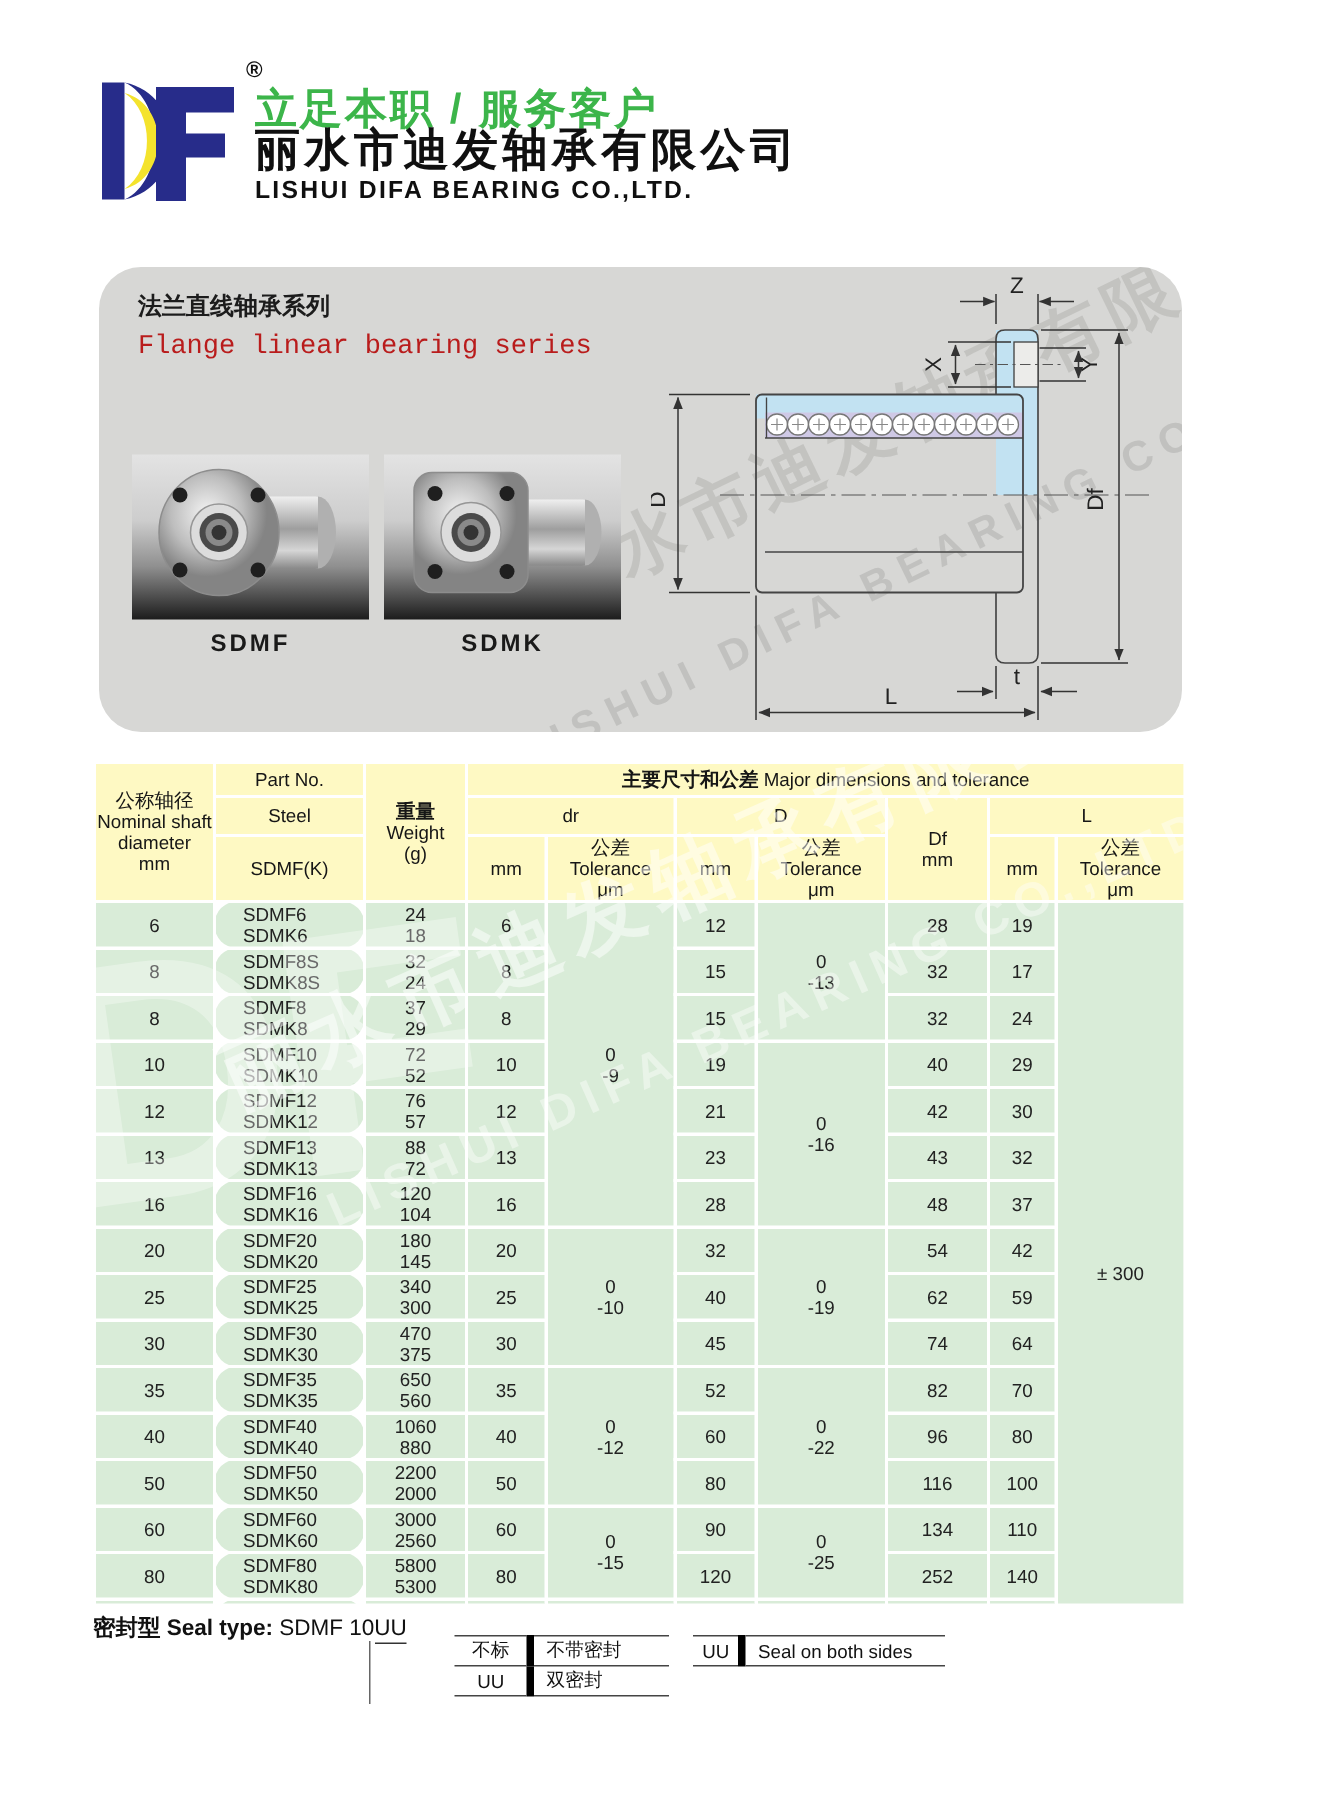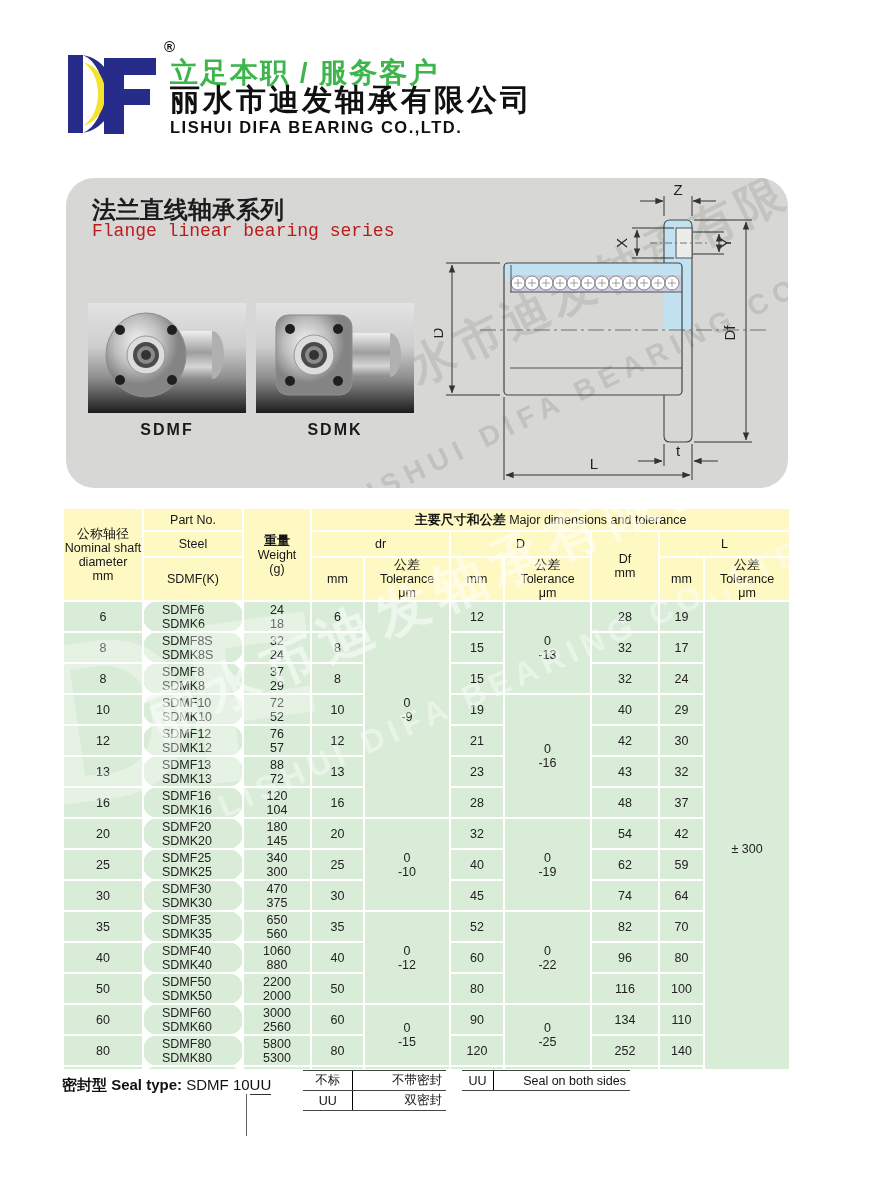--- a/index.html
+++ b/index.html
@@ -13,21 +13,21 @@
   .slogan{position:absolute;left:112px;top:16px;font-size:28px;font-weight:bold;
           letter-spacing:2px;color:#3cb54a;white-space:nowrap;}
   .company-cn{position:absolute;left:112px;top:42px;margin:0;font-size:30px;font-weight:bold;
           letter-spacing:3px;color:#101010;white-space:nowrap;}
   .company-en{position:absolute;left:112px;top:80px;font-size:16.5px;font-weight:bold;
           letter-spacing:1.5px;color:#101010;white-space:nowrap;}
 
   
   .panel{position:absolute;left:66px;top:178px;width:722px;height:310px;background:#d7d7d5;
          border-radius:28px;overflow:hidden;}
-  .panel-title-cn{position:absolute;left:26px;top:16px;font-size:24px;font-weight:bold;color:#1c1c1c;}
+  .panel-title-cn{position:absolute;left:26px;top:16px;font-size:16px;font-weight:bold;color:#1c1c1c;}
   .panel-title-en{position:absolute;left:26px;top:43px;font-size:18px;color:#b91c1c;font-family:Liberation Mono, monospace;}
   .photo{position:absolute;top:125px;width:158px;height:110px;
          background:linear-gradient(180deg,#e3e3e3 0%,#cdcdcd 40%,#8f8f8f 68%,#1c1c1c 100%);}
   .photo.p1{left:22px;} .photo.p2{left:190px;}
   .photo-label{position:absolute;top:243px;width:158px;text-align:center;font-size:16px;
          font-weight:bold;color:#1a1a1a;letter-spacing:2px;}
   .photo-label.p1{left:22px;} .photo-label.p2{left:190px;}
   .drawing{position:absolute;left:368px;top:4px;}
   .drawing text{font-family:"Liberation Sans",sans-serif;font-size:15px;fill:#222;}
   .wm{position:absolute;white-space:nowrap;pointer-events:none;font-weight:bold;}
@@ -54,24 +54,24 @@
          transform:rotate(-24deg);letter-spacing:6px;}
 
   
   .footer{position:absolute;left:62px;top:1068px;width:740px;height:80px;}
   .seal-line{position:absolute;left:0;top:8px;font-size:15px;color:#111;white-space:nowrap;}
   .seal-ex{font-weight:normal;}
   .seal-uu{border-bottom:1.5px solid #333;padding-bottom:1px;}
   .drop-line{position:absolute;left:184px;top:26px;width:1px;height:42px;background:#666;}
   .legend{position:absolute;top:2px;}
   .legend.cn{left:241px;width:143px;} .legend.en{left:400px;width:168px;}
-  .legend table{width:100%;border-collapse:collapse;font-size:12.5px;color:#111;}
+  .legend table{width:100%;border-collapse:collapse;font-size:12.5px;color:#111;margin-top:20px;}
   .legend td{border-top:1px solid #444;border-bottom:1px solid #444;height:19px;
          padding:0 4px;text-align:center;}
-  .legend td + td{border-left:1px solid #000000;text-align:right;padding-left:8px;}
+  .legend td + td{border-left:5px solid #000000;text-align:left;padding-left:8px;}
 </style>
 </head>
 <body>
 
 <div class="page">
 
   <div class="brand">
     <svg width="102" height="104" viewBox="0 0 102 104">
       <rect x="10" y="13" width="15" height="78" fill="#272c8a"></rect>
       <path d="M25,13 C66,21 66,83 25,91 C52,79 52,25 25,13 Z" fill="#272c8a"></path>

